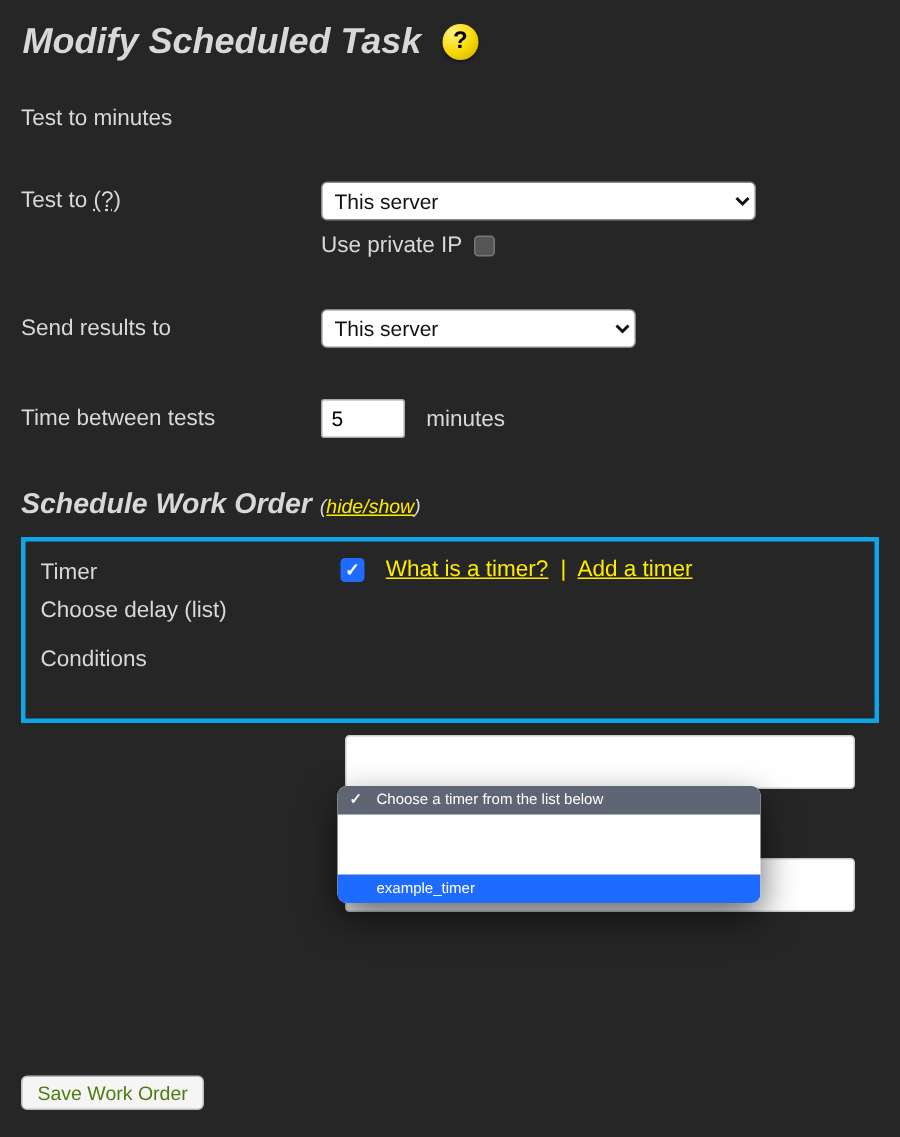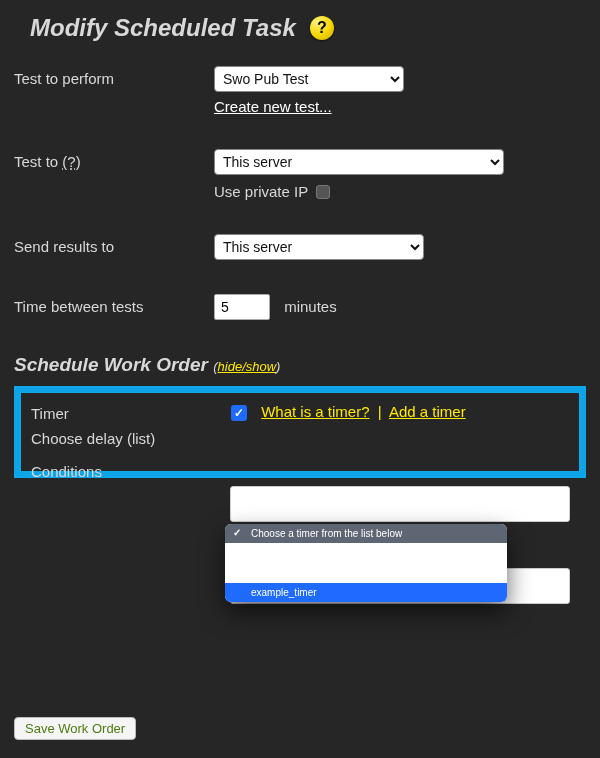--- a/index.html
+++ b/index.html
@@ -9,21 +9,21 @@
     height: 758px;
     background: #262626;
     color: #d8d8d8;
     font-family: "Trebuchet MS", "Lucida Grande", Arial, sans-serif;
     font-size: 15px;
     overflow: hidden;
     position: relative;
   }
   .page { padding: 14px 14px 0 14px; }
   h1 {
-    margin: 0 0 24px 16px;
+    margin: 0 0 24px 1px;
     font-size: 24px;
     font-weight: 700;
     color: #d8d8d8;
     display: flex;
     align-items: center;
     gap: 14px;
     font-style: italic;
   }
   .help-badge {
     width: 24px; height: 24px;
@@ -89,24 +89,24 @@
     font-size: 19px;
     font-weight: 700;
     font-style: italic;
     margin: 26px 0 10px 0;
     color: #d8d8d8;
   }
   .hs { font-size: 13px; font-weight: 400; color:#d8d8d8; }
   .hs a { color: #ffea00; text-decoration: underline; }
 
   .red-box {
-    border: 7px solid #0ea5e9;
+    border: 3px solid #0ea5e9;
     padding: 10px 10px 8px 10px;
     position: relative;
-    height: 92px;
+    height: 124px;
     overflow: visible;
   }
   .red-box .row { margin-bottom: 6px; }
   .red-box .label { padding-top: 2px; }
 
   .chk-blue {
     width: 16px; height: 16px;
     border-radius: 3px;
     background: #1f6bff;
     display: inline-flex;
@@ -175,27 +175,21 @@
 </head>
 <body>
 
 <div class="page">
   <h1>
     <span>Modify Scheduled Task</span>
     <span class="help-badge">?</span>
   </h1>
 
   <div class="row">
-    <div class="label">Test to perform</div>
-    <div class="field">
-      <select class="native-like select-test">
-        <option>Swo Pub Test</option>
-      </select>
-      <a href="#" class="under-link">Create new test...</a>
-    </div>
+    <div class="label">Test to minutes</div>
   </div>
 
   <div class="row">
     <div class="label">
       <span>Test to </span><span class="dotted">(?)</span>
     </div>
     <div class="field">
       <select class="native-like select-server">
         <option>This server</option>
       </select>

